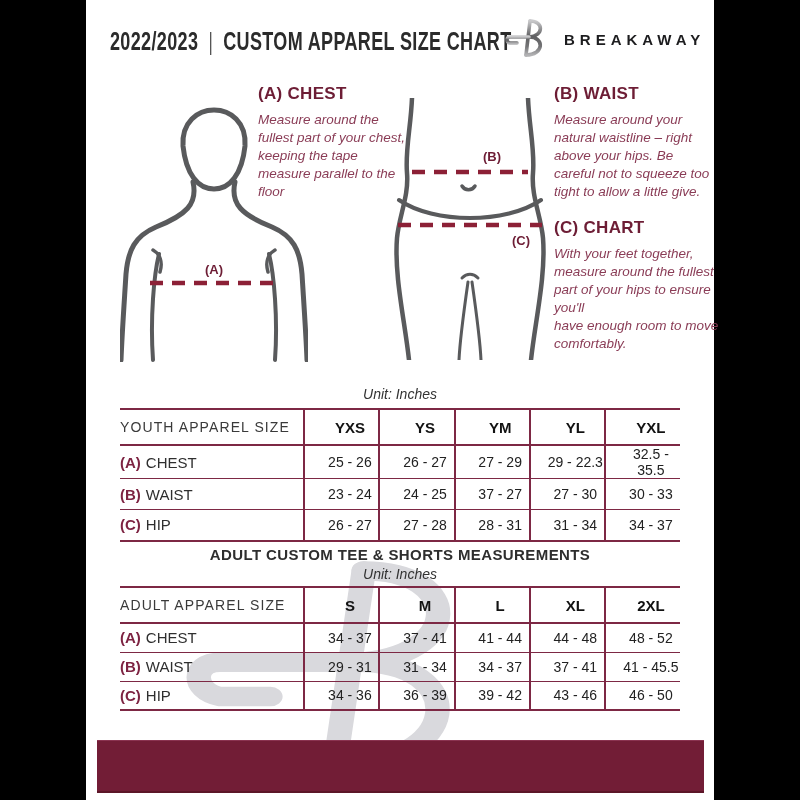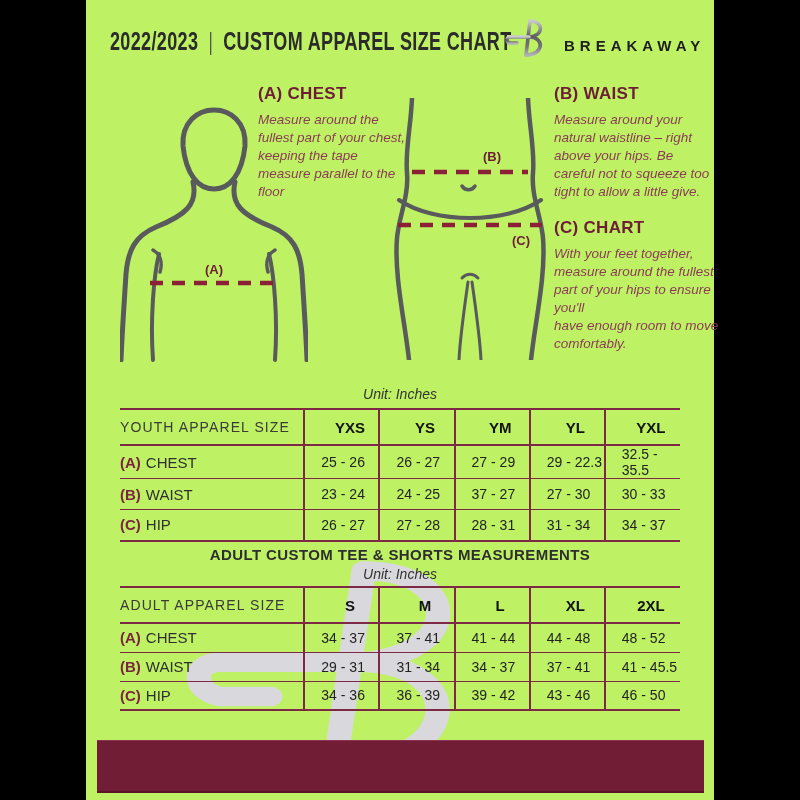--- a/index.html
+++ b/index.html
@@ -1,27 +1,27 @@
 <!DOCTYPE html>
 <html><head>
 <meta charset="utf-8">
 <style>
   html,body{margin:0;padding:0;background:#000;}
   .canvas{position:relative;width:800px;height:800px;background:#000;overflow:hidden;
           font-family:"Liberation Sans",sans-serif;}
-  .page{position:absolute;left:86px;top:0;width:628px;height:800px;background:#bef264;}
+  .page{position:absolute;left:86px;top:0;width:628px;height:800px;background:#ffffff;}
   .abs{position:absolute;}
 
   
   .hdr-title{left:24px;top:27px;display:flex;align-items:baseline;white-space:nowrap;
              transform:scaleX(0.72);transform-origin:left center;
              font-size:25px;font-weight:700;letter-spacing:0.5px;color:#2b2b2b;}
   .hdr-title .divider{font-weight:400;color:#555;margin:0 14px;font-size:23px;}
   .logo-svg{left:417px;top:16px;width:46px;height:44px;}
-  .brand{left:478px;top:37px;font-size:15px;font-weight:700;letter-spacing:5px;color:#1d1d1f;}
+  .brand{left:478px;top:31px;font-size:15px;font-weight:700;letter-spacing:5px;color:#1d1d1f;}
 
   
   .guide-head{font-size:17px;font-weight:800;color:#6d1d35;letter-spacing:0.3px;}
   .guide-body{margin-top:7px;font-size:13.5px;line-height:1.34;font-style:italic;
               font-weight:500;color:#8a3c56;}
   .pre{white-space:pre-line;}
   .chest-block{left:172px;top:84px;width:148px;}
   .waist-block{left:468px;top:84px;width:156px;}
   .hips-block{left:468px;top:218px;width:168px;}
   .fig{stroke:#595a5c;fill:none;stroke-linecap:round;}
@@ -43,21 +43,21 @@
   .size-table th + th,.size-table td + td{border-left:2px solid #7d2844;padding-left:16px;}
   .size-table thead tr{height:36px;}
   .yt tbody tr{height:31px;}
   .at tbody tr{height:29px;}
   .col-lbl{width:184px;} .col-sz{width:75px;}
   .hdr-lbl{text-align:left;padding-left:16px;font-size:14px;font-weight:400;
            letter-spacing:1.1px;color:#3a3a3a;}
   .hdr-size{text-align:center;font-size:15px;font-weight:700;color:#121212;}
   .row-lbl{text-align:left;padding-left:16px;font-size:15px;color:#2f2f2f;}
   .row-lbl .key{font-weight:700;color:#7d2342;margin-right:5px;}
-  .val{font-size:14px;color:#222;}
+  .val{text-align:center;font-size:14px;color:#222;}
 
   .watermark{left:84px;top:548px;width:330px;height:240px;z-index:0;}
   .footer-bar{left:11px;top:740px;width:607px;height:50px;background:#721d36;
               border-bottom:2px solid #5c1628;border-top:1px solid #8a3350;z-index:2;}
 </style>
 </head>
 <body>
 
 <div class="canvas">
   <div class="page">

